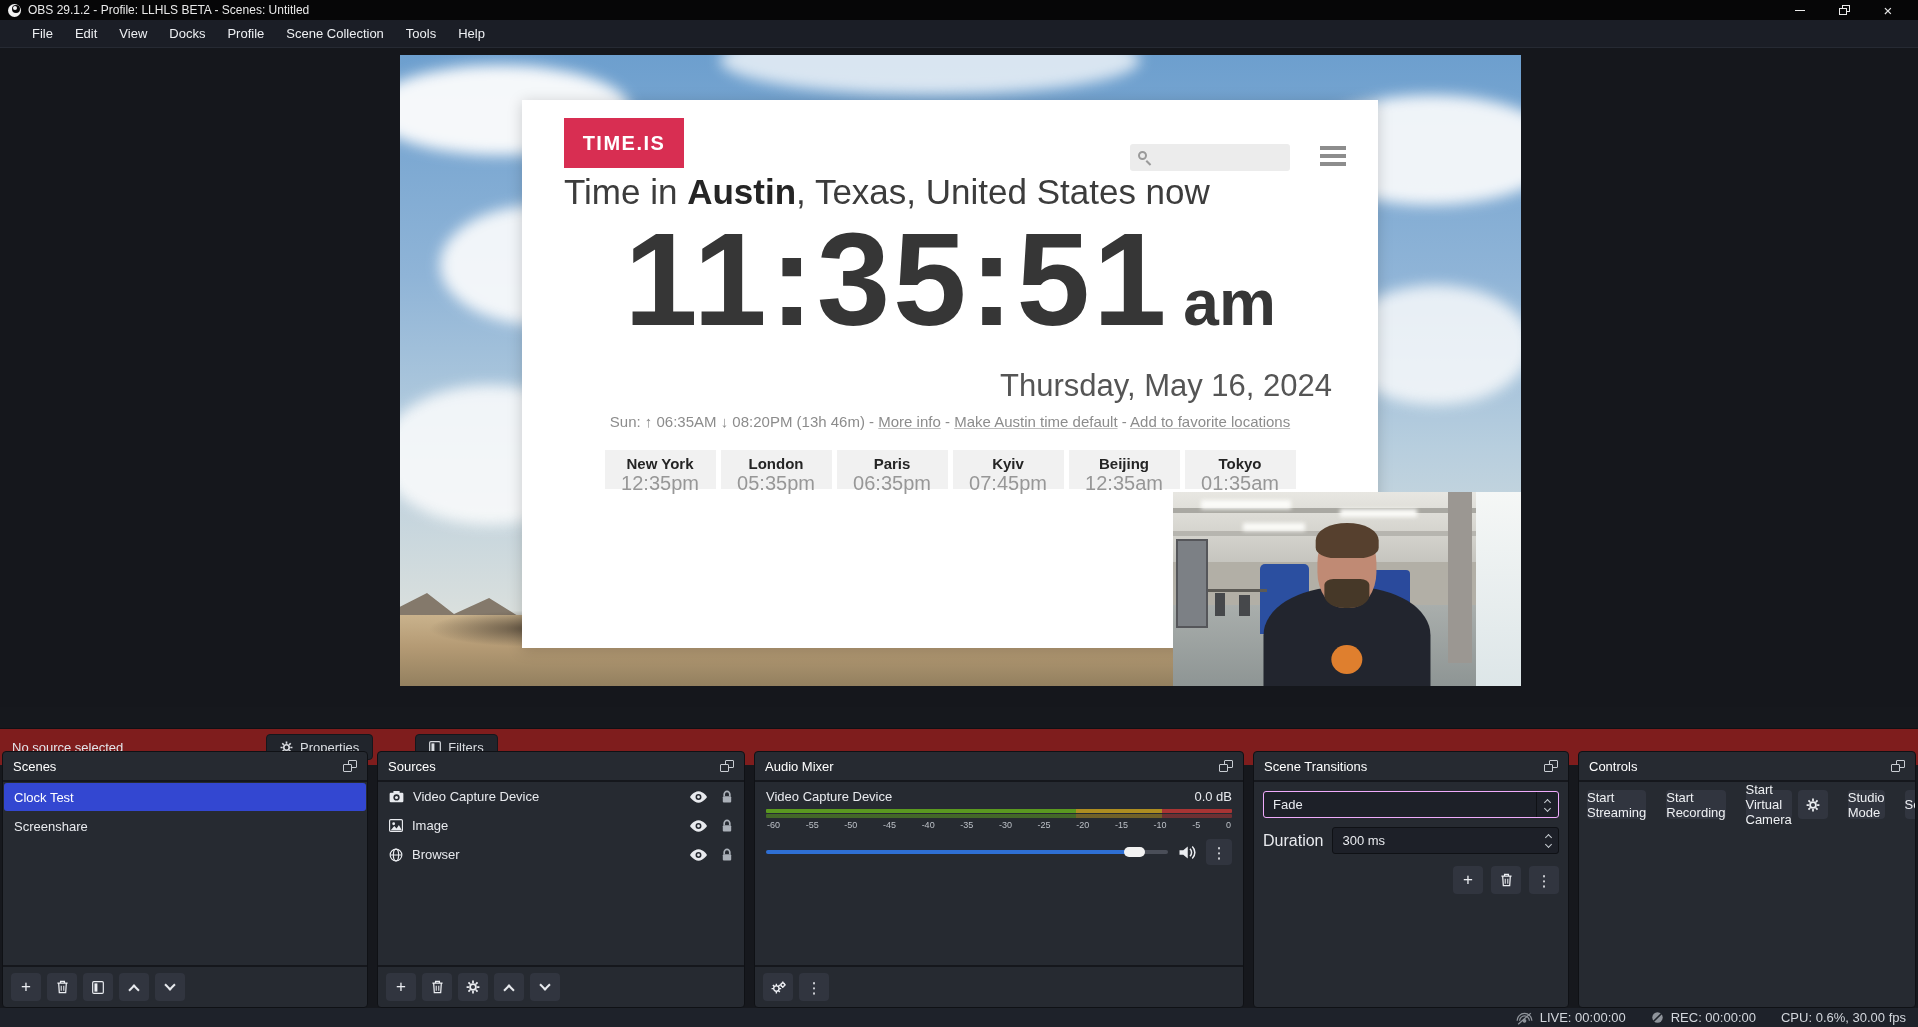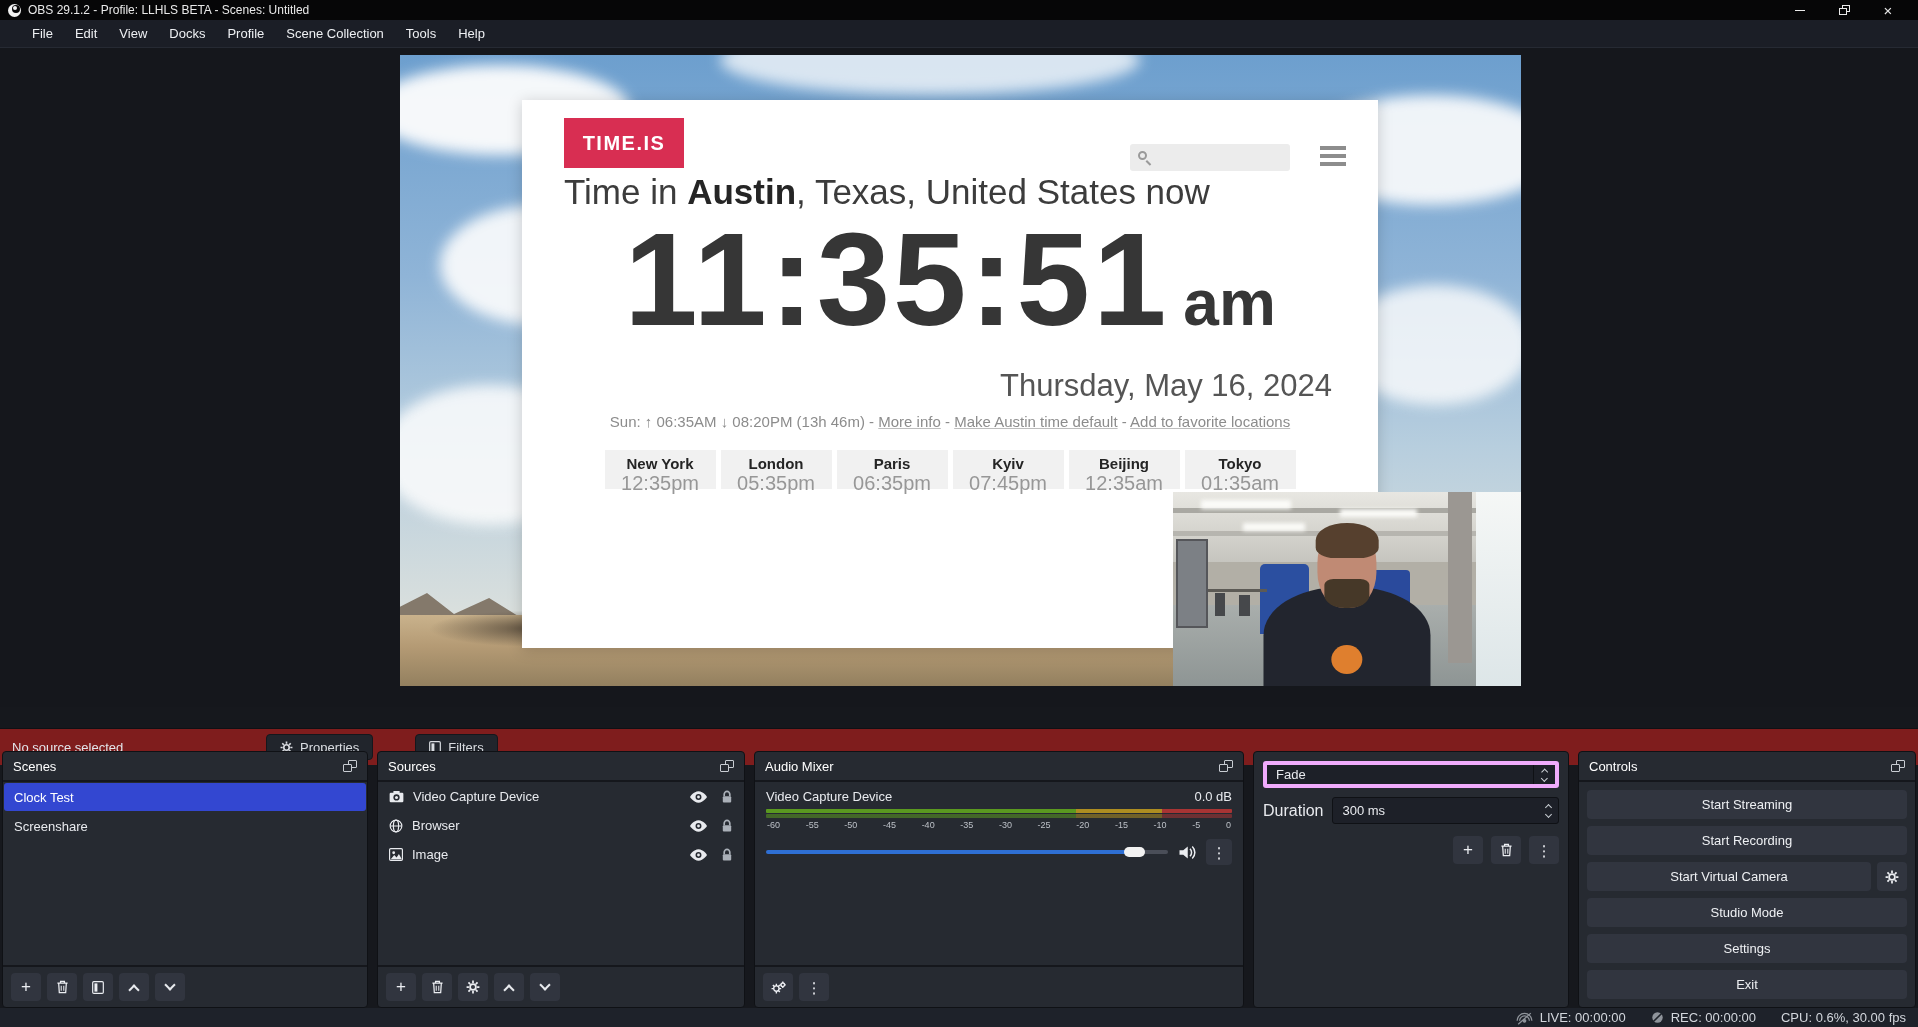--- a/index.html
+++ b/index.html
@@ -123,32 +123,32 @@
     background:linear-gradient(to right,#5a9920 0%,#5a9920 66.5%,#ad8d21 66.5%,#ad8d21 85%,#a83434 85%,#a83434 100%)}
   .meter-bar.dim{margin-top:1px;opacity:.55}
   .ruler{display:flex;justify-content:space-between;font-size:9px;color:#bcc0c7;margin-top:2px;padding:0 1px}
   .vol-row{display:flex;align-items:center;gap:10px;margin-top:9px}
   .slider{flex:1;height:4px;border-radius:2px;position:relative;background:linear-gradient(to right,#2e6fd4 0 91%,#4a4e58 91% 100%)}
   .slider-handle{position:absolute;left:89%;top:-3px;width:21px;height:10px;background:#f2f2f2;border-radius:5px}
   .kebab{font-size:15px;color:#eceef2;line-height:1}
 
   
   .trans-body{padding:9px 9px}
-  .combo{height:27px;background:#1d2028;border:4px solid #f0abfc;border-radius:3px;display:flex;align-items:center;font-size:13px;color:#e8eaee}
+  .combo{height:27px;background:#1d2028;border:1px solid #f0abfc;border-radius:3px;display:flex;align-items:center;font-size:13px;color:#e8eaee}
   .combo .val{flex:1;padding-left:9px}
   .combo .spin{width:22px;align-self:stretch;border-left:1px solid #0f1115;display:flex;flex-direction:column;align-items:center;justify-content:center;gap:1px}
   .dur-row{display:flex;align-items:center;gap:9px;margin-top:9px}
   .dur-label{font-size:16px;color:#e8eaee}
   .spinbox{flex:1;height:27px;background:#1d2028;border:1px solid #0f1115;border-radius:3px;display:flex;align-items:center;font-size:13px;color:#e8eaee}
   .spinbox .val{flex:1;padding-left:9px}
   .spinbox .arrows{width:20px;display:flex;flex-direction:column;align-items:center;gap:2px}
   .trans-btns{display:flex;justify-content:flex-end;gap:8px;margin-top:12px}
 
   
-  .ctl-body{display:flex;flex-direction:column;gap:7px;padding:8px 8px}
+  .ctl-body{display:flex;flex-direction:row;gap:20px;padding:8px 8px}
   .ctl-btn{height:29px;background:#31353f;border-radius:4px;display:flex;align-items:center;justify-content:center;font-size:13px;color:#eef0f3}
   .ctl-row{display:flex;gap:6px}
   .ctl-row .ctl-btn.main{flex:1}
   .ctl-btn.sq{width:30px;flex:0 0 30px}
 
   
   .statusbar{position:absolute;top:1008px;left:0;right:0;height:19px;background:#1e222a;display:flex;align-items:center;justify-content:flex-end;gap:9px;padding:0 12px;font-size:13px;color:#d2d6dc}
   .sb-group{display:flex;align-items:center;gap:7px;margin-left:16px}
 </style>
 </head>
@@ -357,47 +357,47 @@
               <circle cx="12" cy="8" r="4.2" fill="#262a31"></circle>
               <circle cx="12" cy="8" r="2" fill="#e8eaee"></circle>
             </svg>
           <svg class="ic" width="12" height="14" viewBox="0 0 16 20">
               <path d="M4 9V6a4 4 0 0 1 8 0v3" fill="none" stroke="#aab0b8" stroke-width="2.4"></path>
               <rect x="2" y="9" width="12" height="9" rx="1.5" fill="#aab0b8"></rect>
             </svg>
         </span>
       </div>
       <div class="source-row">
+        <svg class="ic" width="14" height="13" viewBox="0 0 24 22">
+            <rect x="1" y="1" width="22" height="20" rx="2" fill="none" stroke="#e8eaee" stroke-width="2"></rect>
+            <circle cx="8" cy="8" r="2.4" fill="#e8eaee"></circle>
+            <path d="M3 19l6-7 4 4 4-6 5 9z" fill="#e8eaee"></path>
+          </svg>
+        <span>Image</span>
+        <span class="row-icons">
+          <svg class="ic" width="17" height="12" viewBox="0 0 24 16">
+              <path d="M12 0C5 0 0 8 0 8s5 8 12 8 12-8 12-8-5-8-12-8z" fill="#e8eaee"></path>
+              <circle cx="12" cy="8" r="4.2" fill="#262a31"></circle>
+              <circle cx="12" cy="8" r="2" fill="#e8eaee"></circle>
+            </svg>
+          <svg class="ic" width="12" height="14" viewBox="0 0 16 20">
+              <path d="M4 9V6a4 4 0 0 1 8 0v3" fill="none" stroke="#aab0b8" stroke-width="2.4"></path>
+              <rect x="2" y="9" width="12" height="9" rx="1.5" fill="#aab0b8"></rect>
+            </svg>
+        </span>
+      </div>
+      <div class="source-row">
         <svg class="ic" width="14" height="14" viewBox="0 0 24 24">
             <g stroke="#e8eaee" stroke-width="2" fill="none">
               <circle cx="12" cy="12" r="10"></circle>
               <ellipse cx="12" cy="12" rx="4.5" ry="10"></ellipse>
               <path d="M2 12h20"></path>
             </g>
           </svg>
         <span>Browser</span>
-        <span class="row-icons">
-          <svg class="ic" width="17" height="12" viewBox="0 0 24 16">
-              <path d="M12 0C5 0 0 8 0 8s5 8 12 8 12-8 12-8-5-8-12-8z" fill="#e8eaee"></path>
-              <circle cx="12" cy="8" r="4.2" fill="#262a31"></circle>
-              <circle cx="12" cy="8" r="2" fill="#e8eaee"></circle>
-            </svg>
-          <svg class="ic" width="12" height="14" viewBox="0 0 16 20">
-              <path d="M4 9V6a4 4 0 0 1 8 0v3" fill="none" stroke="#aab0b8" stroke-width="2.4"></path>
-              <rect x="2" y="9" width="12" height="9" rx="1.5" fill="#aab0b8"></rect>
-            </svg>
-        </span>
-      </div>
-      <div class="source-row">
-        <svg class="ic" width="14" height="13" viewBox="0 0 24 22">
-            <rect x="1" y="1" width="22" height="20" rx="2" fill="none" stroke="#e8eaee" stroke-width="2"></rect>
-            <circle cx="8" cy="8" r="2.4" fill="#e8eaee"></circle>
-            <path d="M3 19l6-7 4 4 4-6 5 9z" fill="#e8eaee"></path>
-          </svg>
-        <span>Image</span>
         <span class="row-icons">
           <svg class="ic" width="17" height="12" viewBox="0 0 24 16">
               <path d="M12 0C5 0 0 8 0 8s5 8 12 8 12-8 12-8-5-8-12-8z" fill="#e8eaee"></path>
               <circle cx="12" cy="8" r="4.2" fill="#262a31"></circle>
               <circle cx="12" cy="8" r="2" fill="#e8eaee"></circle>
             </svg>
           <svg class="ic" width="12" height="14" viewBox="0 0 16 20">
               <path d="M4 9V6a4 4 0 0 1 8 0v3" fill="none" stroke="#aab0b8" stroke-width="2.4"></path>
               <rect x="2" y="9" width="12" height="9" rx="1.5" fill="#aab0b8"></rect>
             </svg>
@@ -483,20 +483,27 @@
             </g>
           </svg>
         </span>
       <span class="tool-btn">
           <span class="kebab">⋮</span>
         </span>
     </div>
   </div>
 
   <div class="panel" style="width:316px">
+    <div class="panel-header">
+      <span class="panel-title">Scene Transitions</span>
+      <span class="popout">
+          <i class="t"></i>
+          <i class="b"></i>
+        </span>
+    </div>
     <div class="panel-body trans-body">
       <div class="combo">
         <span class="val">Fade</span>
         <span class="spin">
           <span class="chev sm up"></span>
           <span class="chev sm down"></span>
         </span>
       </div>
       <div class="dur-row">
         <span class="dur-label">Duration</span>

